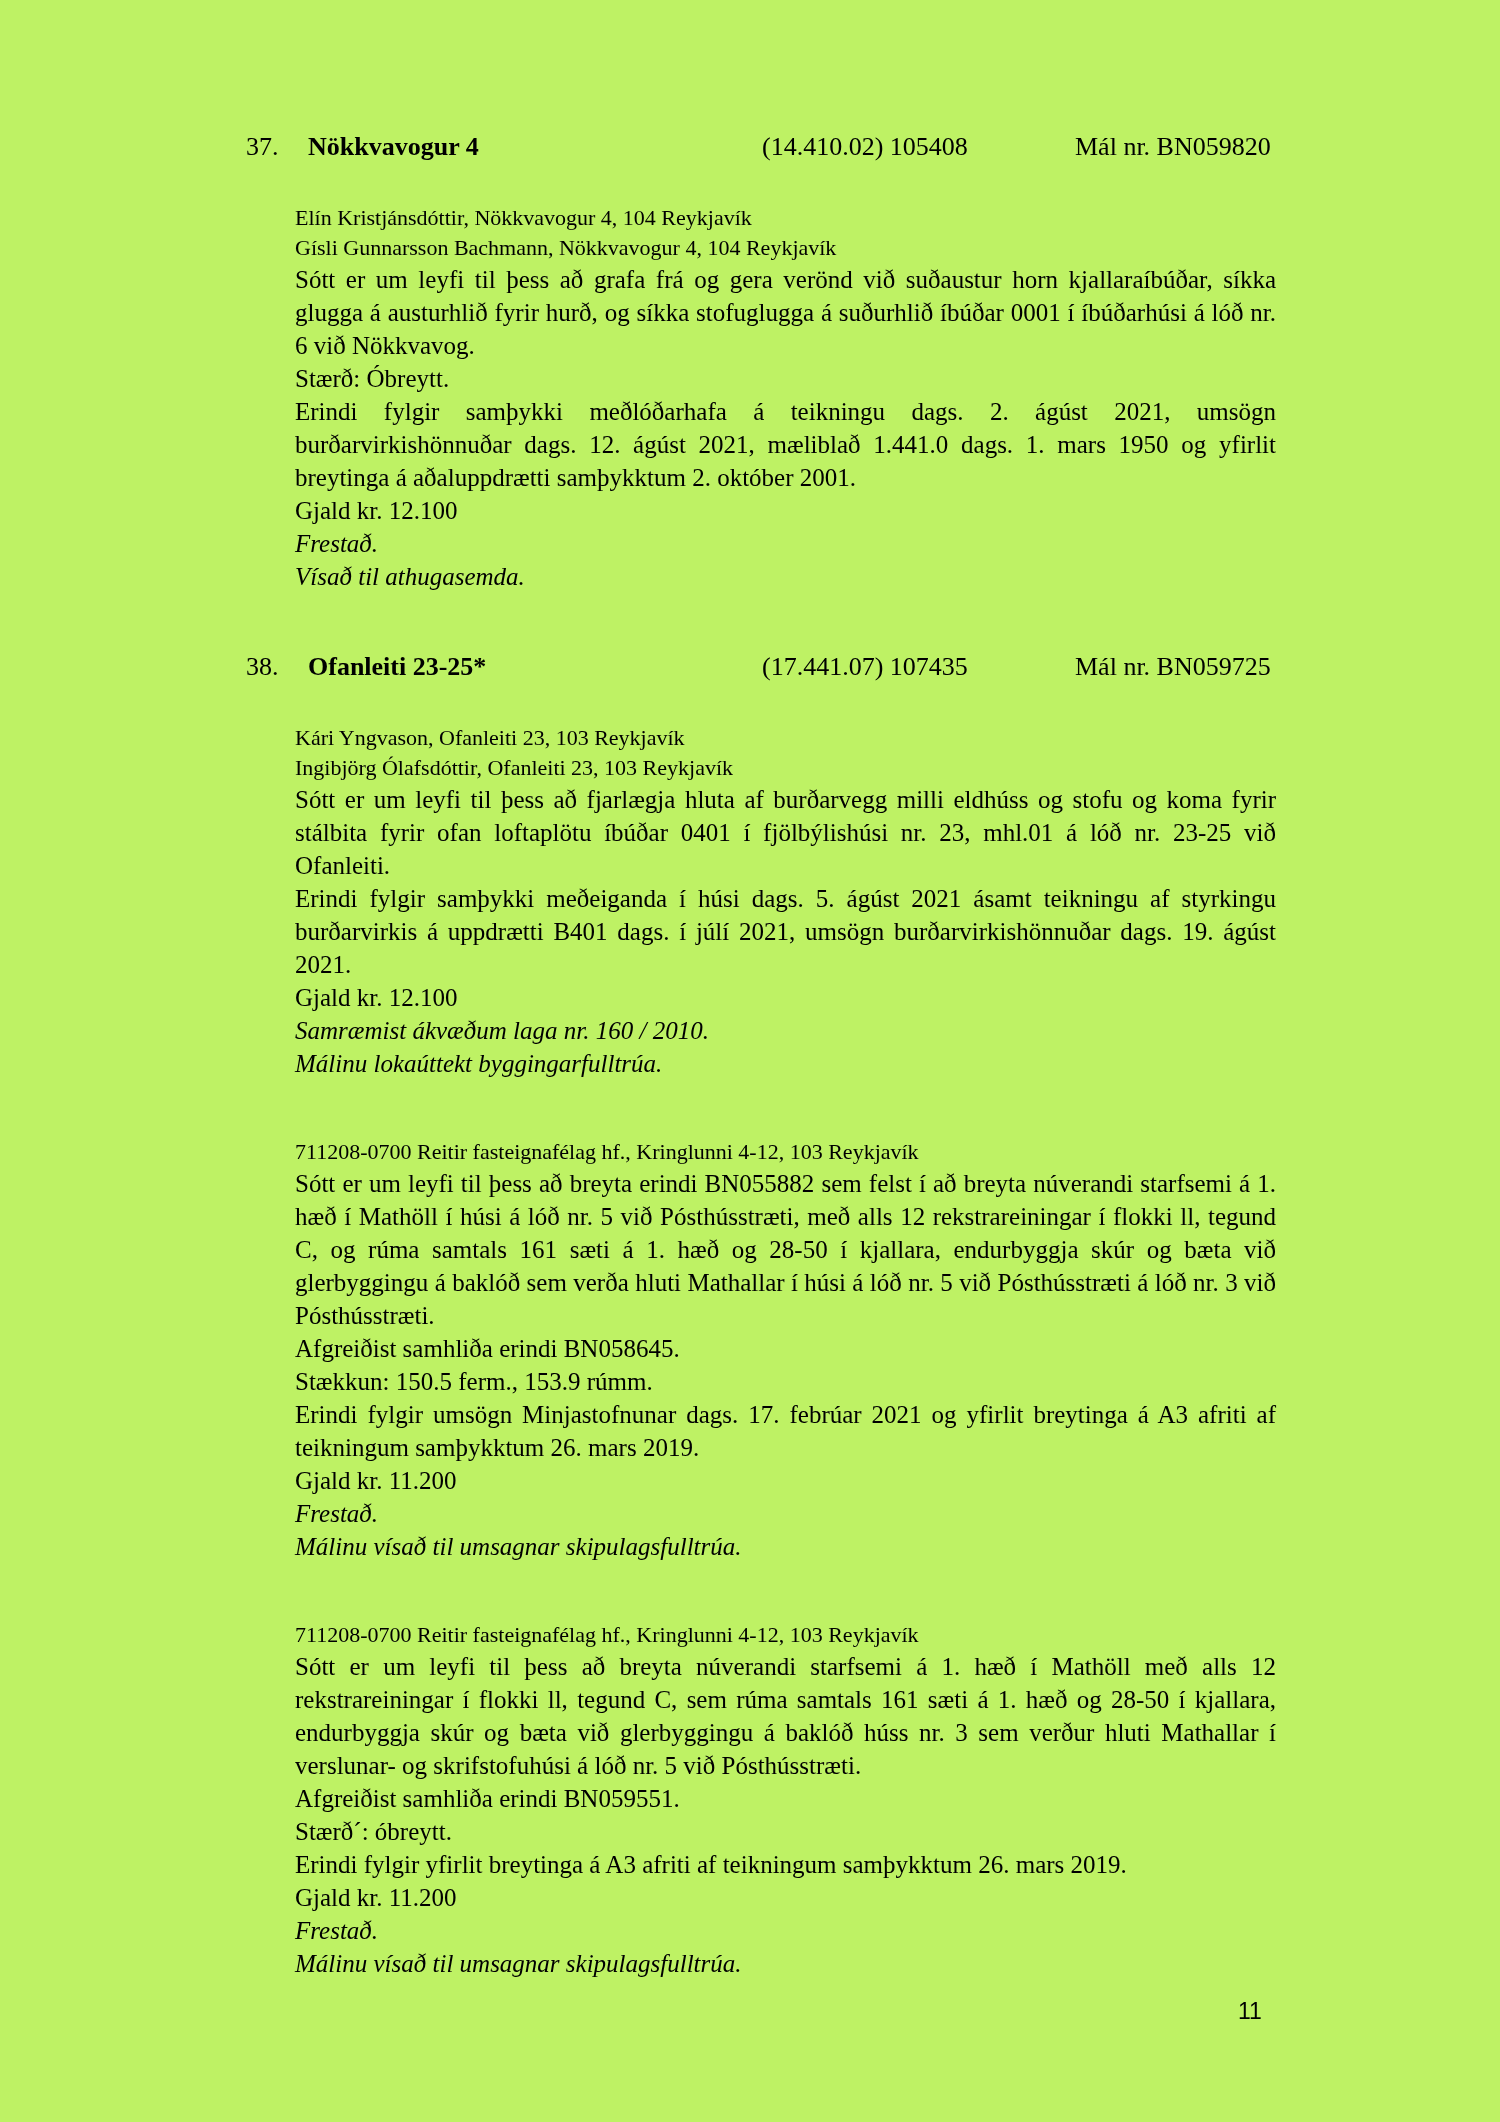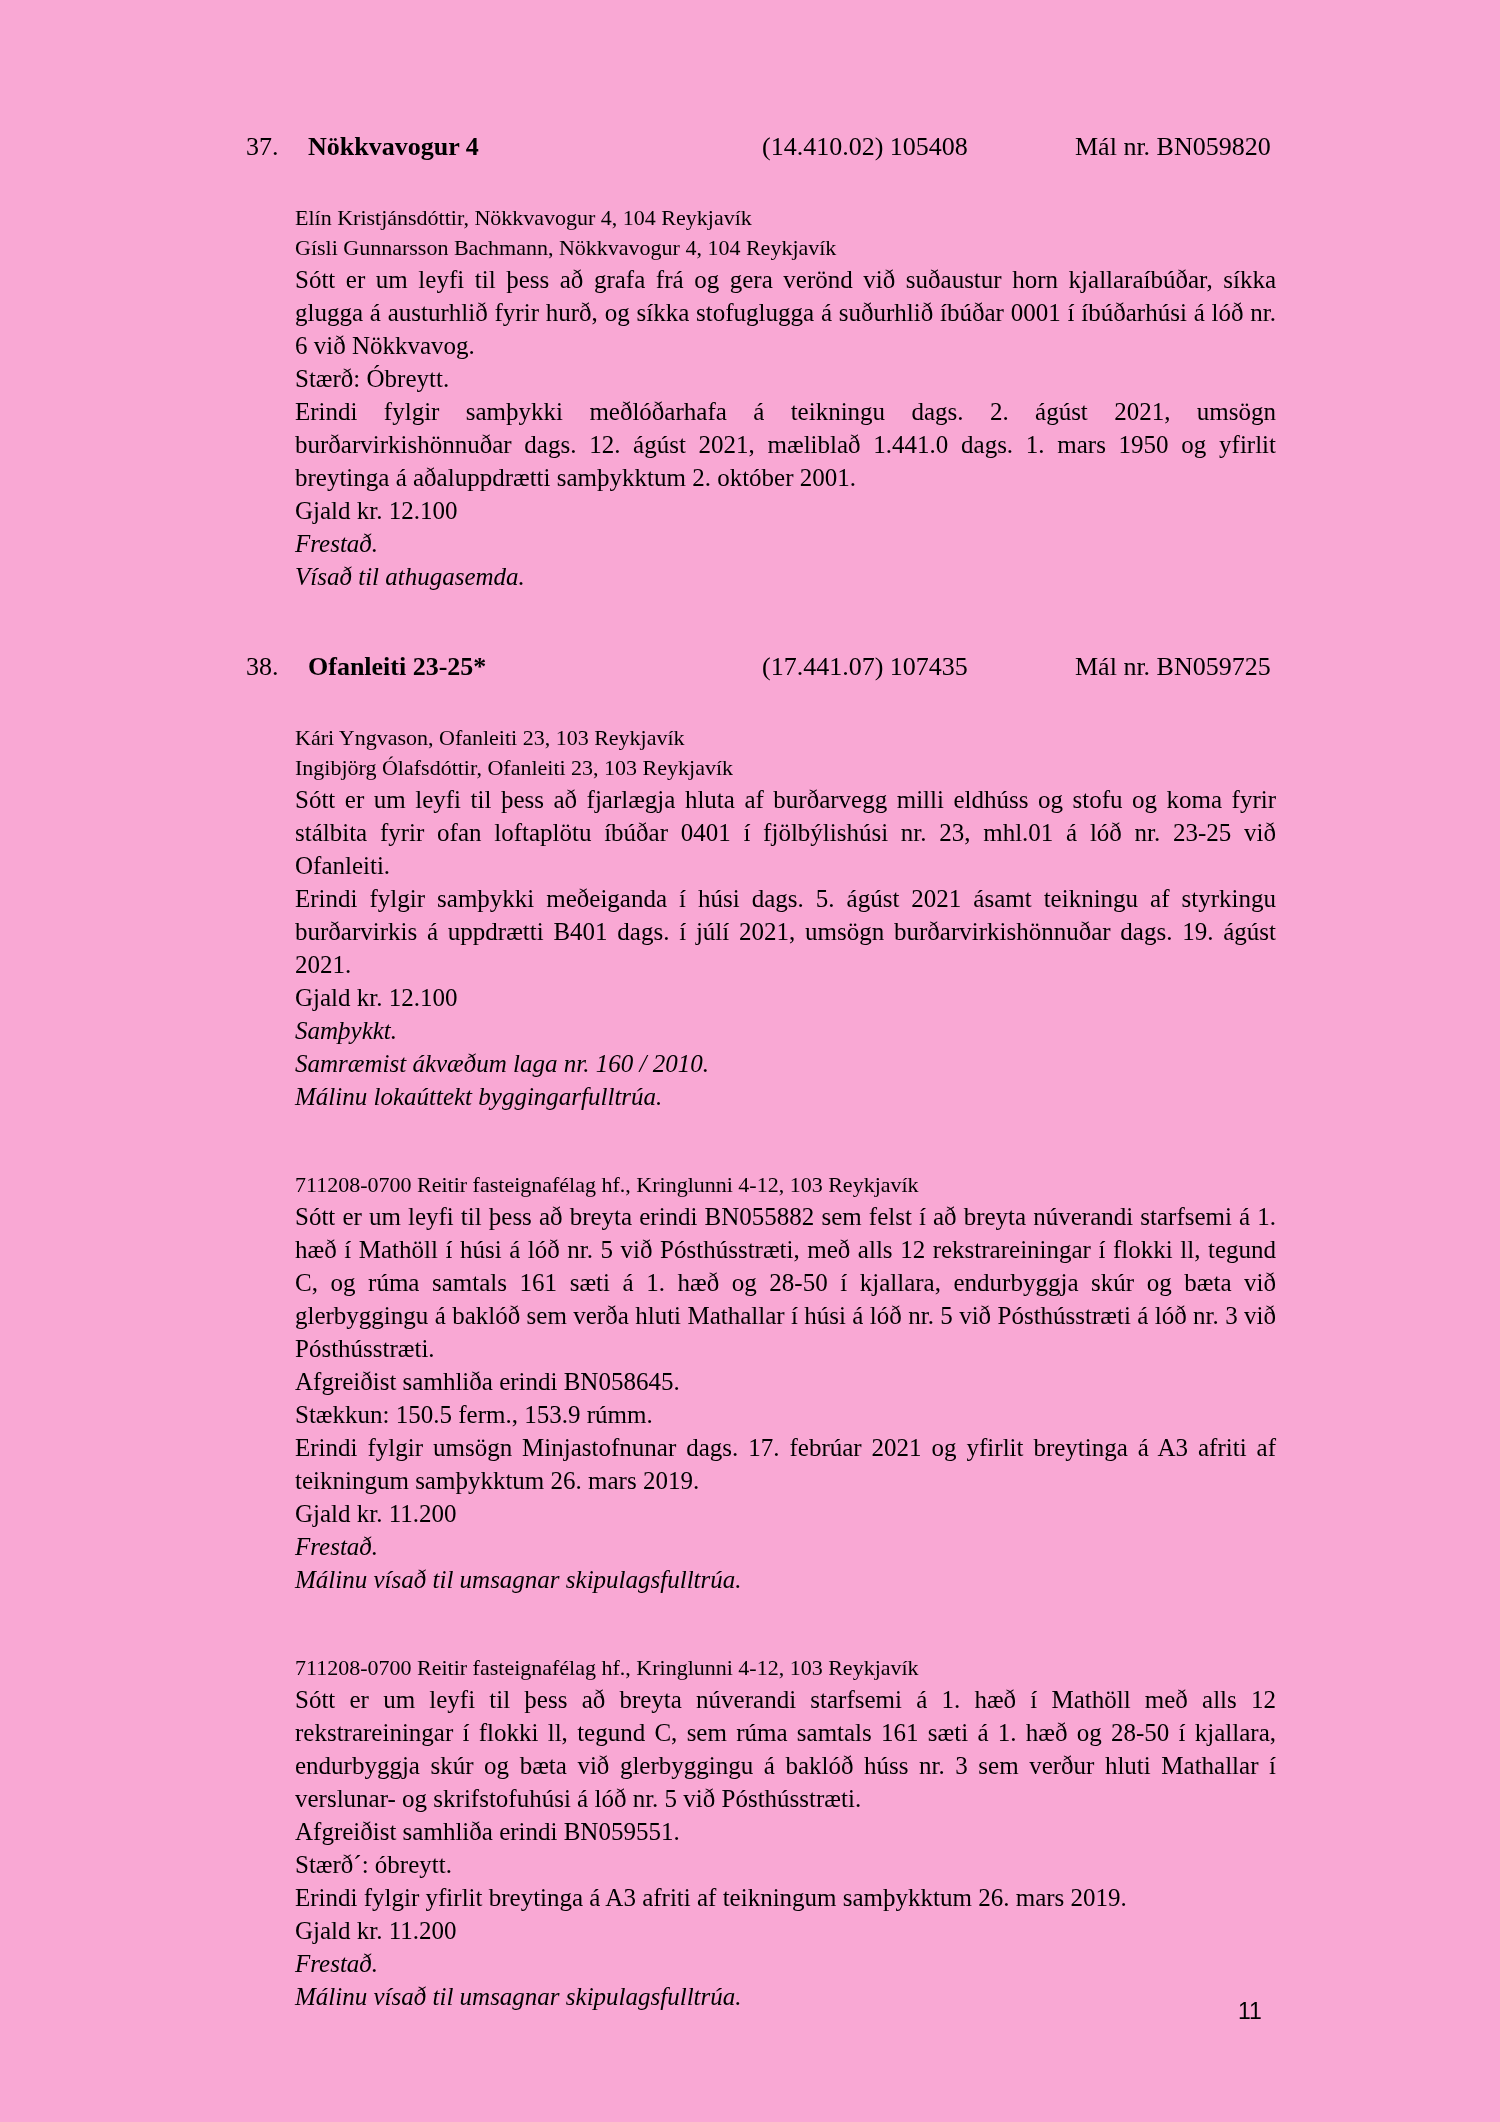--- a/index.html
+++ b/index.html
@@ -4,21 +4,21 @@
 <style>
   html, body {
     margin: 0;
     padding: 0;
     background: #ffffff;
   }
   .page {
     position: relative;
     width: 1500px;
     height: 2122px;
-    background: #f9a8d4;
+    background: #bef264;
     color: #000000;
     font-family: "Liberation Serif", serif;
     overflow: hidden;
   }
   .content {
     position: absolute;
     left: 246px;
     top: 130px;
     width: 1030px;
   }
@@ -104,21 +104,20 @@
       <span class="title">Ofanleiti 23-25*</span>
       <span class="ref">(17.441.07) 107435</span>
       <span class="case-number">Mál nr. BN059725</span>
     </div>
     <div class="item-body">
           <div class="applicant">Kári Yngvason, Ofanleiti 23, 103 Reykjavík</div>
           <div class="applicant">Ingibjörg Ólafsdóttir, Ofanleiti 23, 103 Reykjavík</div>
           <div class="para justify">Sótt er um leyfi til þess að fjarlægja hluta af burðarvegg milli eldhúss og stofu og koma fyrir stálbita fyrir ofan loftaplötu íbúðar 0401 í fjölbýlishúsi nr. 23, mhl.01 á lóð nr. 23-25 við Ofanleiti.</div>
           <div class="para justify">Erindi fylgir samþykki meðeiganda í húsi dags. 5. ágúst 2021 ásamt teikningu af styrkingu burðarvirkis á uppdrætti B401 dags. í júlí 2021, umsögn burðarvirkishönnuðar dags. 19. ágúst 2021.</div>
           <div class="para plain">Gjald kr. 12.100</div>
-          <div class="para italic">Samþykkt.</div>
           <div class="para italic">Samræmist ákvæðum laga nr. 160 / 2010.</div>
           <div class="para italic">Málinu lokaúttekt byggingarfulltrúa.</div>
         </div>
   </section>
 
   <section class="item">
     <div class="item-body">
           <div class="applicant">711208-0700 Reitir fasteignafélag hf., Kringlunni 4-12, 103 Reykjavík</div>
           <div class="para justify">Sótt er um leyfi til þess að breyta erindi BN055882 sem felst í að breyta núverandi starfsemi á 1. hæð í Mathöll í húsi á lóð nr. 5 við Pósthússtræti, með alls 12 rekstrareiningar í flokki ll, tegund C, og rúma samtals 161 sæti á 1. hæð og 28-50 í kjallara, endurbyggja skúr og bæta við glerbyggingu á baklóð sem verða hluti Mathallar í húsi á lóð nr. 5 við Pósthússtræti á lóð nr. 3 við Pósthússtræti.</div>
           <div class="para plain">Afgreiðist samhliða erindi BN058645.</div>

